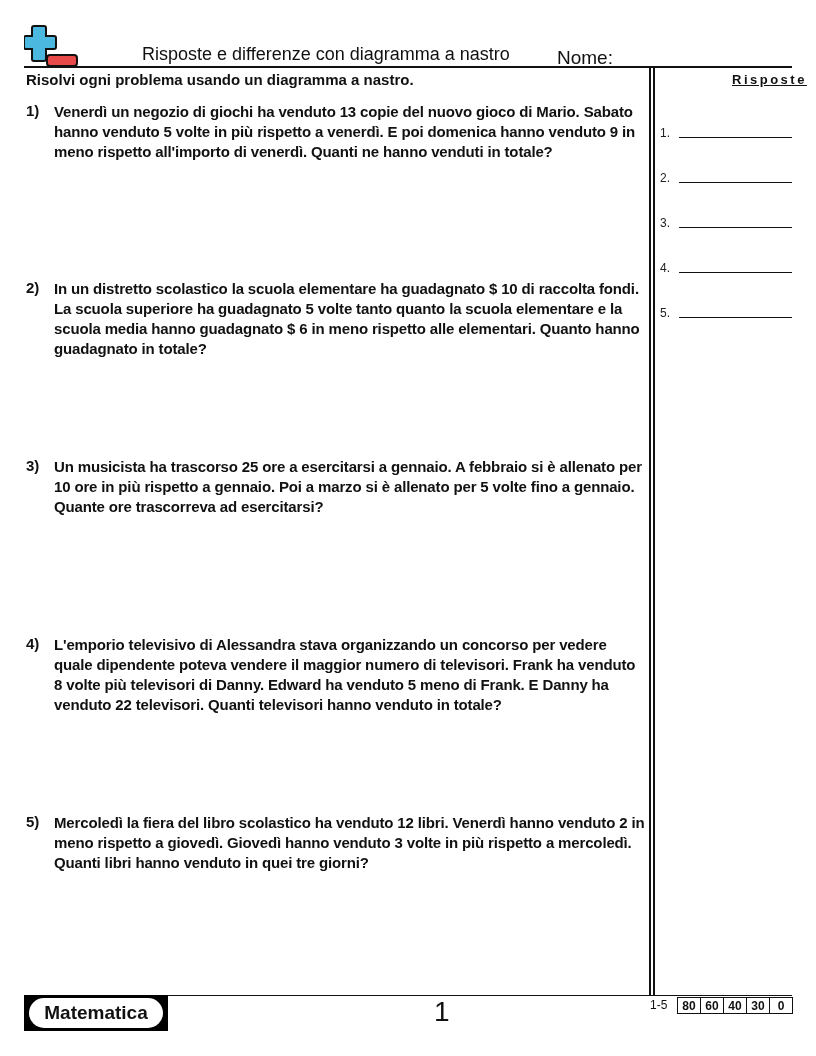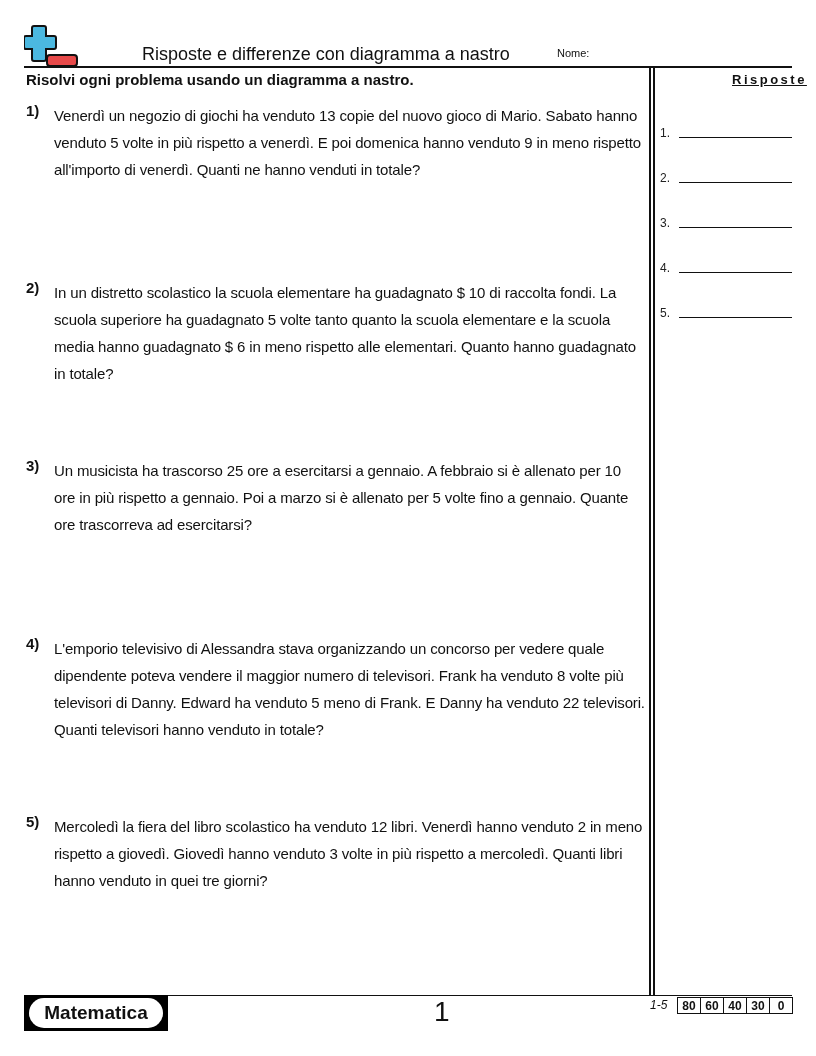--- a/index.html
+++ b/index.html
@@ -2,49 +2,49 @@
 <html><head>
 <meta charset="utf-8">
 <style>
   html, body { margin: 0; padding: 0; background: #ffffff; }
   body { width: 816px; height: 1056px; position: relative; overflow: hidden; font-family: "Liberation Sans", sans-serif; color: #111; }
   .abs { position: absolute; }
 
   
   .logo { left: 24px; top: 24px; width: 56px; height: 44px; }
   .title { left: 142px; top: 44px; font-size: 18px; color: #111; white-space: nowrap; }
-  .name-label { left: 557px; top: 47px; font-size: 11px; color: #111; white-space: nowrap; }
+  .name-label { left: 557px; top: 47px; font-size: 19px; color: #111; white-space: nowrap; }
   .header-rule { left: 24px; top: 66px; width: 768px; height: 2px; background: #111; }
 
   .instructions { left: 26px; top: 71px; font-size: 15px; font-weight: bold; white-space: nowrap; }
 
   
   .vdiv1 { left: 649px; top: 68px; width: 2px; height: 928px; background: #111; }
   .vdiv2 { left: 653px; top: 68px; width: 2px; height: 928px; background: #111; }
 
   .answers-title { left: 732px; top: 72px; font-size: 13px; font-weight: bold; letter-spacing: 2.5px; text-decoration: underline; white-space: nowrap; }
 
   .answer-row { left: 660px; width: 132px; height: 20px; }
   .answer-num { position: absolute; left: 0; top: 4px; font-size: 12px; color: #222; }
   .answer-line { position: absolute; left: 19px; top: 15px; width: 113px; height: 1px; background: #111; }
 
   
   .problem { left: 26px; width: 620px; }
   .pnum { position: absolute; left: 0; top: 0; font-size: 15px; font-weight: bold; }
-  .ptext { position: absolute; left: 28px; top: 0; width: 592px; font-size: 15px; line-height: 27px; letter-spacing: -0.15px; }
+  .ptext { position: absolute; left: 28px; top: 0; width: 592px; font-size: 15px; line-height: 20px; letter-spacing: -0.15px; font-weight: bold; }
 
   
   .footer-rule { left: 24px; top: 995px; width: 768px; height: 1px; background: #111; }
   .brand-box { left: 24px; top: 995px; width: 144px; height: 36px; background: #000; }
   .brand-pill { left: 29px; top: 998px; width: 134px; height: 30px; background: #fff; border-radius: 15px; }
   .brand-text { left: 29px; top: 1002px; width: 134px; text-align: center; font-size: 19px; font-weight: bold; color: #111; }
   .site { left: 174px; top: 1054px; font-size: 14px; color: #a21caf; white-space: nowrap; }
   .page-num { left: 434px; top: 996px; font-size: 28px; color: #111; }
 
-  .score-label { left: 650px; top: 998px; font-size: 12px; color: #111; font-style: italic; }
+  .score-label { left: 650px; top: 998px; font-size: 12px; color: #111; }
   .score-table { left: 677px; top: 997px; border-collapse: collapse; }
   .score-table td { border: 1px solid #111; font-size: 12px; height: 15px; width: 20px; padding: 0 1px; text-align: center; color: #111; font-weight: bold; }
 </style>
 </head>
 <body>
 
 <div class="abs logo">
   <svg width="56" height="44" viewBox="0 0 56 44">
     <path d="M10 2 h10 a2 2 0 0 1 2 2 v8 h8 a2 2 0 0 1 2 2 v9 a2 2 0 0 1 -2 2 h-8 v10 a2 2 0 0 1 -2 2 h-10 a2 2 0 0 1 -2 -2 v-10 h-6 a2 2 0 0 1 -2 -2 v-9 a2 2 0 0 1 2 -2 h6 v-8 a2 2 0 0 1 2 -2 z" fill="#4bb8e0" stroke="#111" stroke-width="2"></path>
     <rect x="23" y="31" width="30" height="11" rx="3" fill="#e84a4a" stroke="#111" stroke-width="2"></rect>

